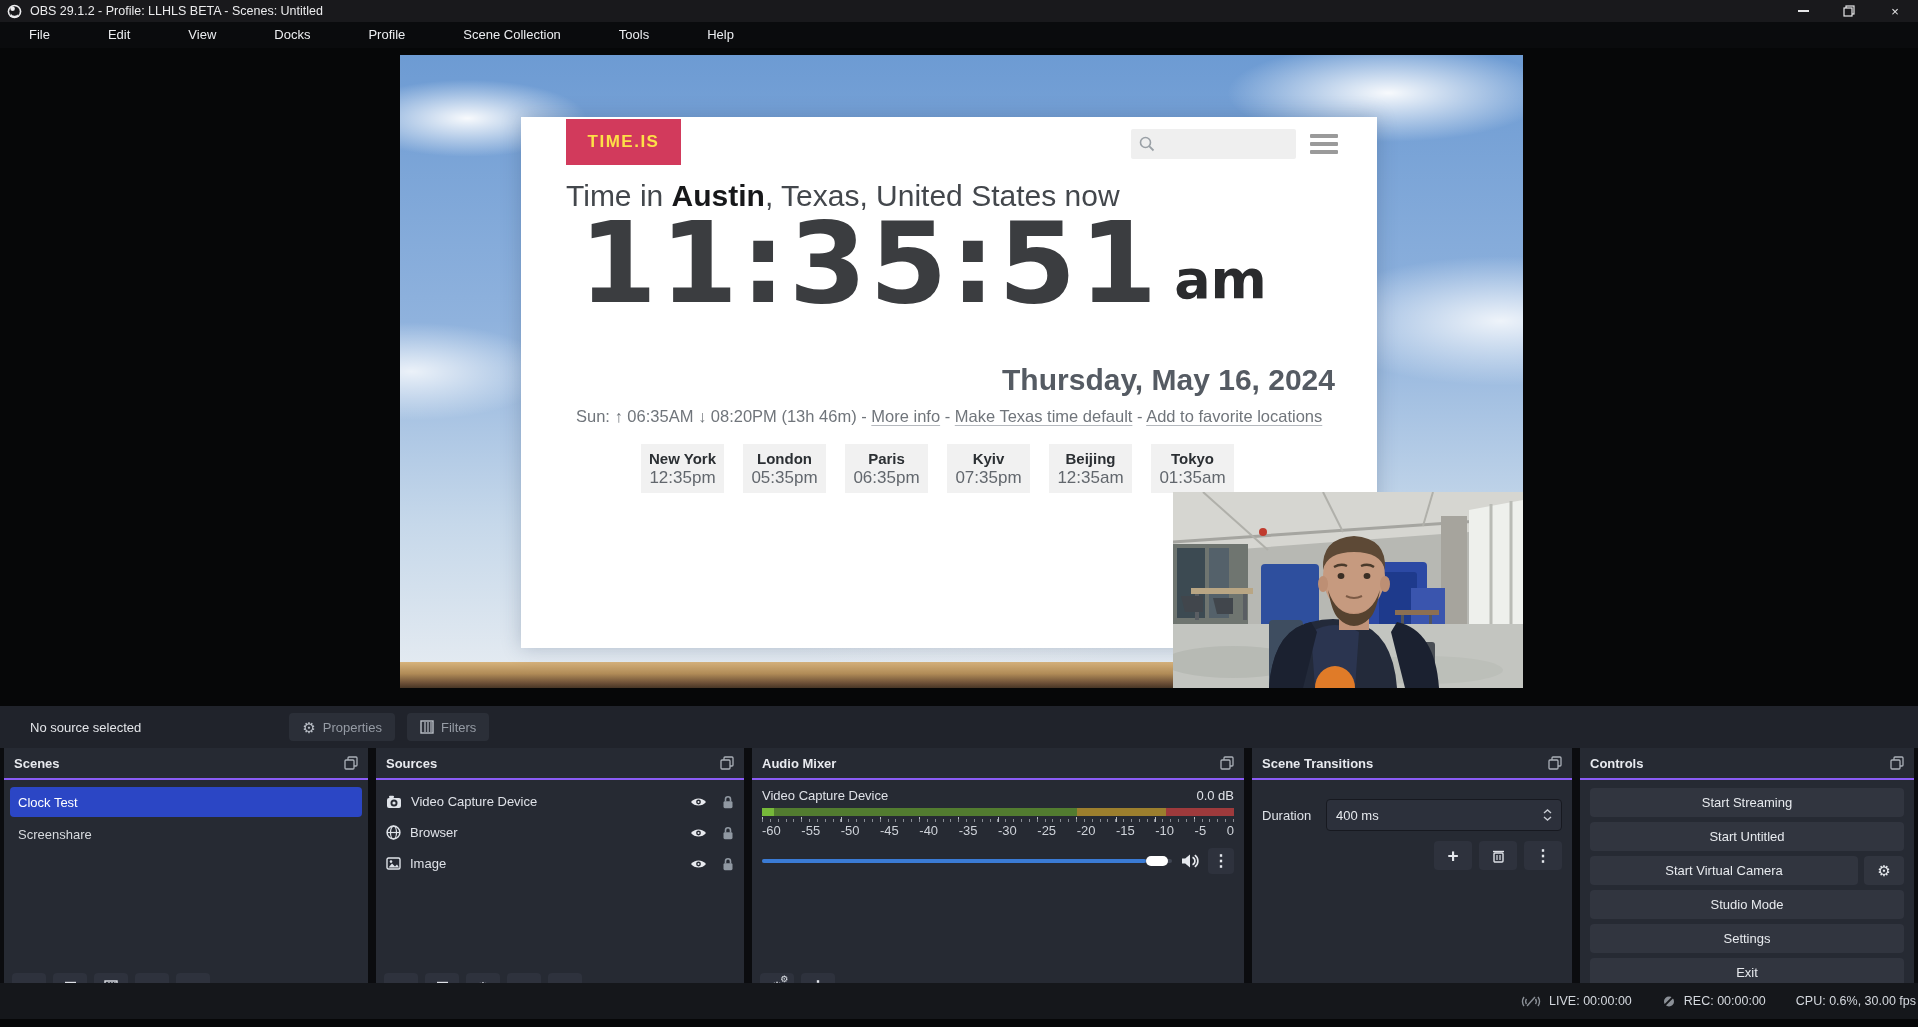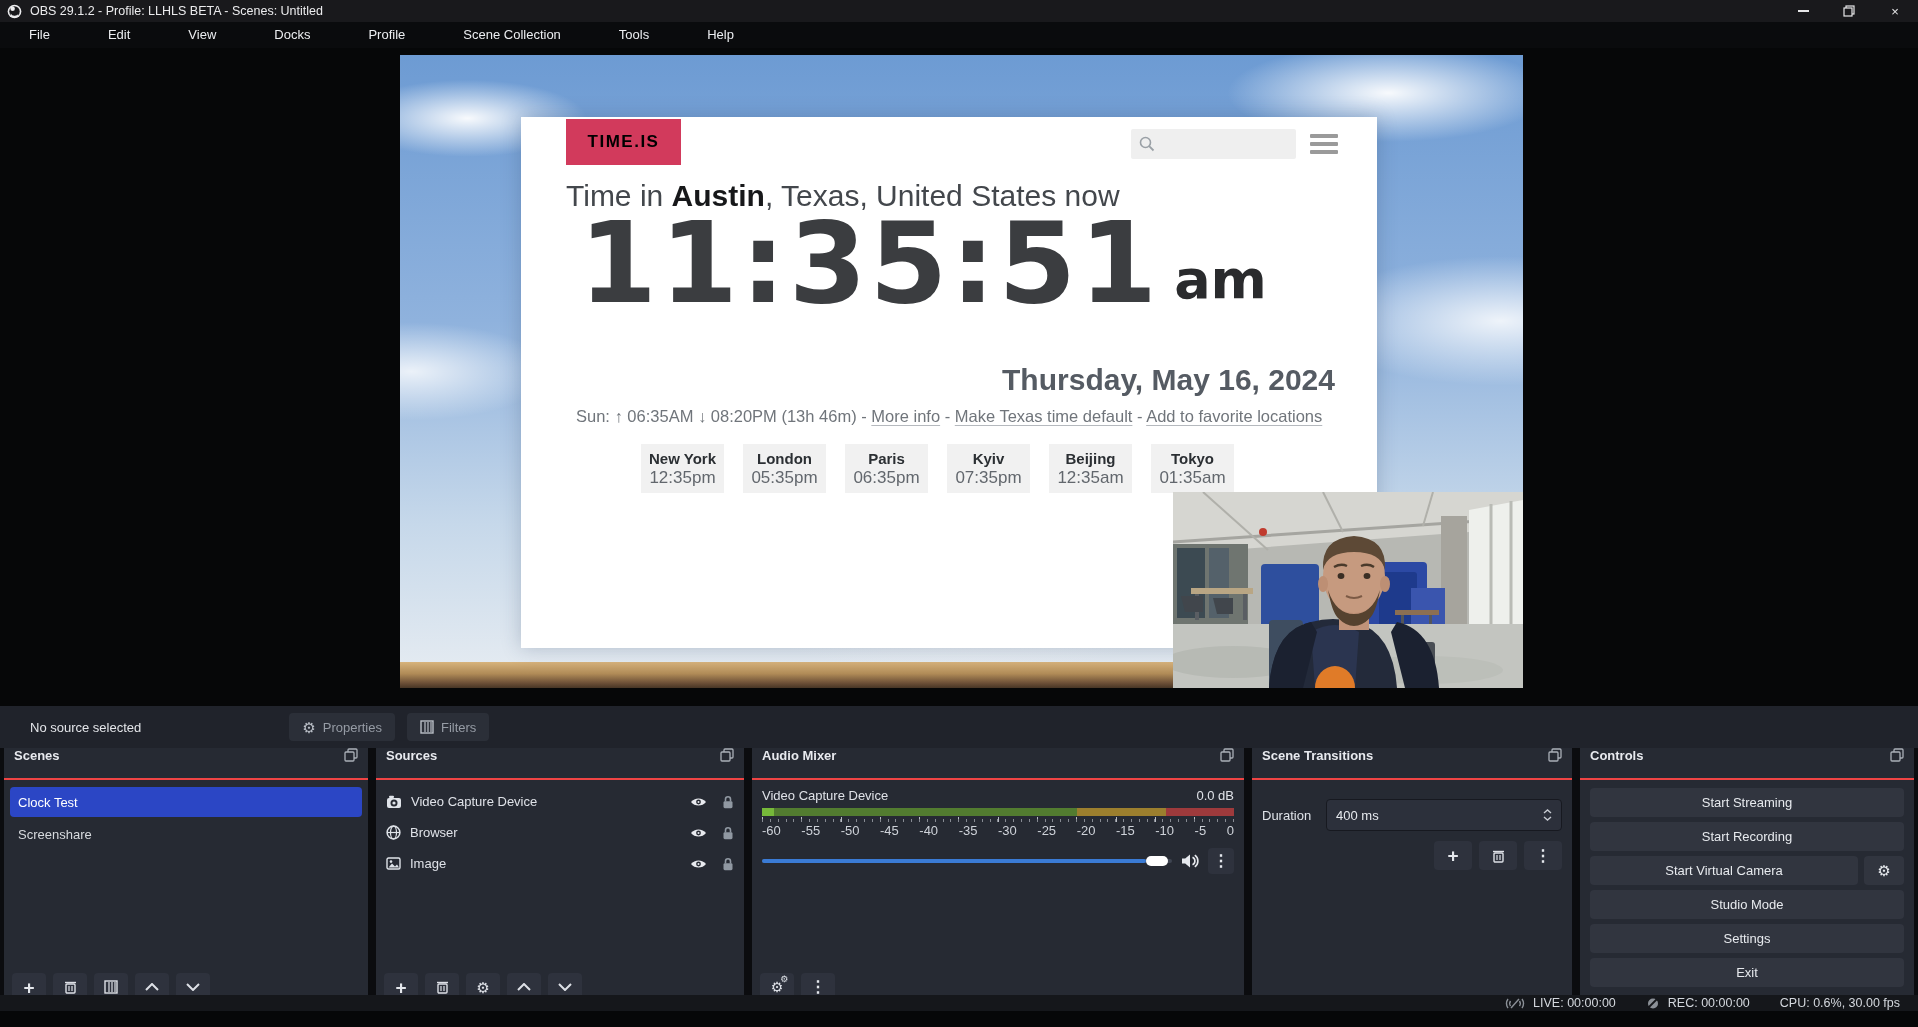--- a/index.html
+++ b/index.html
@@ -27,21 +27,21 @@
       radial-gradient(ellipse 260px 90px at 98% 42%, rgba(255,255,255,.85), transparent 72%),
       radial-gradient(ellipse 200px 70px at 1% 50%, rgba(255,255,255,.8), transparent 70%),
       radial-gradient(ellipse 300px 80px at 50% 88%, rgba(236,240,244,.9), transparent 75%),
       linear-gradient(to bottom,#6d9bd3 0%,#8fb2dd 42%,#c6d8ea 74%,#e8edf2 100%);}
   #sand{position:absolute;left:0;bottom:0;width:100%;height:26px;
     background:linear-gradient(to bottom,#d7b37c 0%,#b08b57 45%,#6e5138 80%,#473525 100%);}
   
   #timeis-card{position:absolute;left:121px;top:62px;width:856px;height:531px;background:#ffffff;
                box-shadow:0 0 18px rgba(40,60,90,.25);}
   #timeis-logo{position:absolute;left:45px;top:2px;width:115px;height:46px;background:#d23a5c;
-               display:flex;align-items:center;justify-content:center;color:#000000;font-weight:bold;
+               display:flex;align-items:center;justify-content:center;color:#fde047;font-weight:bold;
                font-size:17px;letter-spacing:1.5px;}
   #timeis-search{position:absolute;left:610px;top:12px;width:165px;height:30px;background:#efefef;
                  border-radius:2px;display:flex;align-items:center;}
   #timeis-search svg{margin-left:7px;}
   #hamburger{position:absolute;left:789px;top:17px;width:28px;}
   #hamburger div{height:4px;background:#9a9a9a;margin-bottom:4px;border-radius:1px;}
   #timeis-heading{position:absolute;left:45px;top:62px;font-size:30px;color:#43474c;}
   #timeis-heading b{font-weight:800;color:#17181a;}
   #clock-row{position:absolute;left:58px;top:88px;display:flex;align-items:flex-end;}
   #clock-time{font-family:"DejaVu Sans",sans-serif;font-weight:bold;font-size:112px;line-height:1.05;
@@ -61,22 +61,22 @@
   #source-toolbar{position:absolute;left:0;top:706px;width:100%;height:42px;background:#20232b;
                   display:flex;align-items:center;}
   #source-status{font-size:13px;color:#e3e5e9;margin-left:30px;}
   .tool-btn{height:28px;background:#2b2f38;border-radius:4px;padding:0 13px;display:flex;gap:7px;
             align-items:center;color:#969ca5;font-size:13px;margin-left:12px;}
   #props-btn{margin-left:148px;}
   .gear-glyph{font-size:15px;line-height:1;color:#b9bec6;}
   
   #docks-bg{position:absolute;left:0;top:748px;width:100%;height:259px;background:#0b0c0f;}
   .panel{position:absolute;top:748px;height:259px;background:#262a33;}
-  .panel-header{height:30px;display:flex;justify-content:space-between;
-                padding:0 10px;border-bottom:2px solid #ef4444;}
+  .panel-header{height:30px;display:flex;align-items:center;justify-content:space-between;
+                padding:0 10px;border-bottom:2px solid #8b5cf6;}
   .panel-title{font-size:13px;font-weight:bold;color:#e8eaef;}
   #scenes-panel{left:4px;width:364px;}
   #sources-panel{left:376px;width:368px;}
   #mixer-panel{left:752px;width:492px;}
   #transitions-panel{left:1252px;width:320px;}
   #controls-panel{left:1580px;width:334px;}
   .scene-row-selected{margin:7px 6px 0 6px;height:30px;background:#2b46c5;border-radius:4px;
                       display:flex;align-items:center;padding-left:8px;font-size:13px;color:#fff;}
   .scene-row{margin-top:2px;height:30px;display:flex;align-items:center;padding-left:14px;
              font-size:13px;color:#d7dade;}
@@ -114,22 +114,22 @@
   #trans-btns{display:flex;justify-content:flex-end;gap:7px;margin-top:10px;}
   .sq-btn{width:38px;height:29px;background:#2e323d;border-radius:4px;display:flex;align-items:center;justify-content:center;color:#e4e7ec;}
   
   #controls-body{padding:8px 10px 0 10px;display:flex;flex-direction:column;gap:5px;}
   .ctl-btn{height:29px;background:#31353f;border-radius:4px;display:flex;align-items:center;
            justify-content:center;font-size:13px;color:#e7eaee;}
   .ctl-row{display:flex;gap:6px;}
   .ctl-row .ctl-btn{flex:1;}
   .ctl-gear{width:40px;flex:0 0 auto !important;}
   
-  #statusbar{position:absolute;left:0;bottom:16px;width:100%;height:16px;background:#15171b;
-             display:flex;align-items:center;justify-content:flex-end;gap:30px;padding-right:18px;
+  #statusbar{position:absolute;left:0;bottom:8px;width:100%;height:36px;background:#15171b;
+             display:flex;align-items:center;justify-content:flex-end;gap:30px;padding-right:2px;
              box-sizing:border-box;font-size:12.5px;color:#d4d8de;}
   .status-group{display:flex;align-items:center;gap:8px;}
   svg{display:block;}
 </style>
 </head>
 <body>
 
 <div id="app">
 
   <div id="titlebar">
@@ -556,21 +556,21 @@
   <div class="panel" id="controls-panel">
     <div class="panel-header">
       <span class="panel-title">Controls</span>
       <svg width="14" height="14" viewBox="0 0 14 14">
         <rect x="4" y="1" width="9" height="9" rx="1" fill="none" stroke="#aab0b8" stroke-width="1.3"></rect>
         <rect x="1" y="4" width="9" height="9" rx="1" fill="#262a33" stroke="#aab0b8" stroke-width="1.3"></rect>
       </svg>
     </div>
     <div id="controls-body">
       <div class="ctl-btn">Start Streaming</div>
-      <div class="ctl-btn">Start Recording</div>
+      <div class="ctl-btn">Start Untitled</div>
       <div class="ctl-row">
         <div class="ctl-btn">Start Virtual Camera</div>
         <div class="ctl-btn ctl-gear">
             <span class="gear-glyph" style="color:#e7eaee;">⚙</span>
           </div>
       </div>
       <div class="ctl-btn">Studio Mode</div>
       <div class="ctl-btn">Settings</div>
       <div class="ctl-btn">Exit</div>
     </div>

